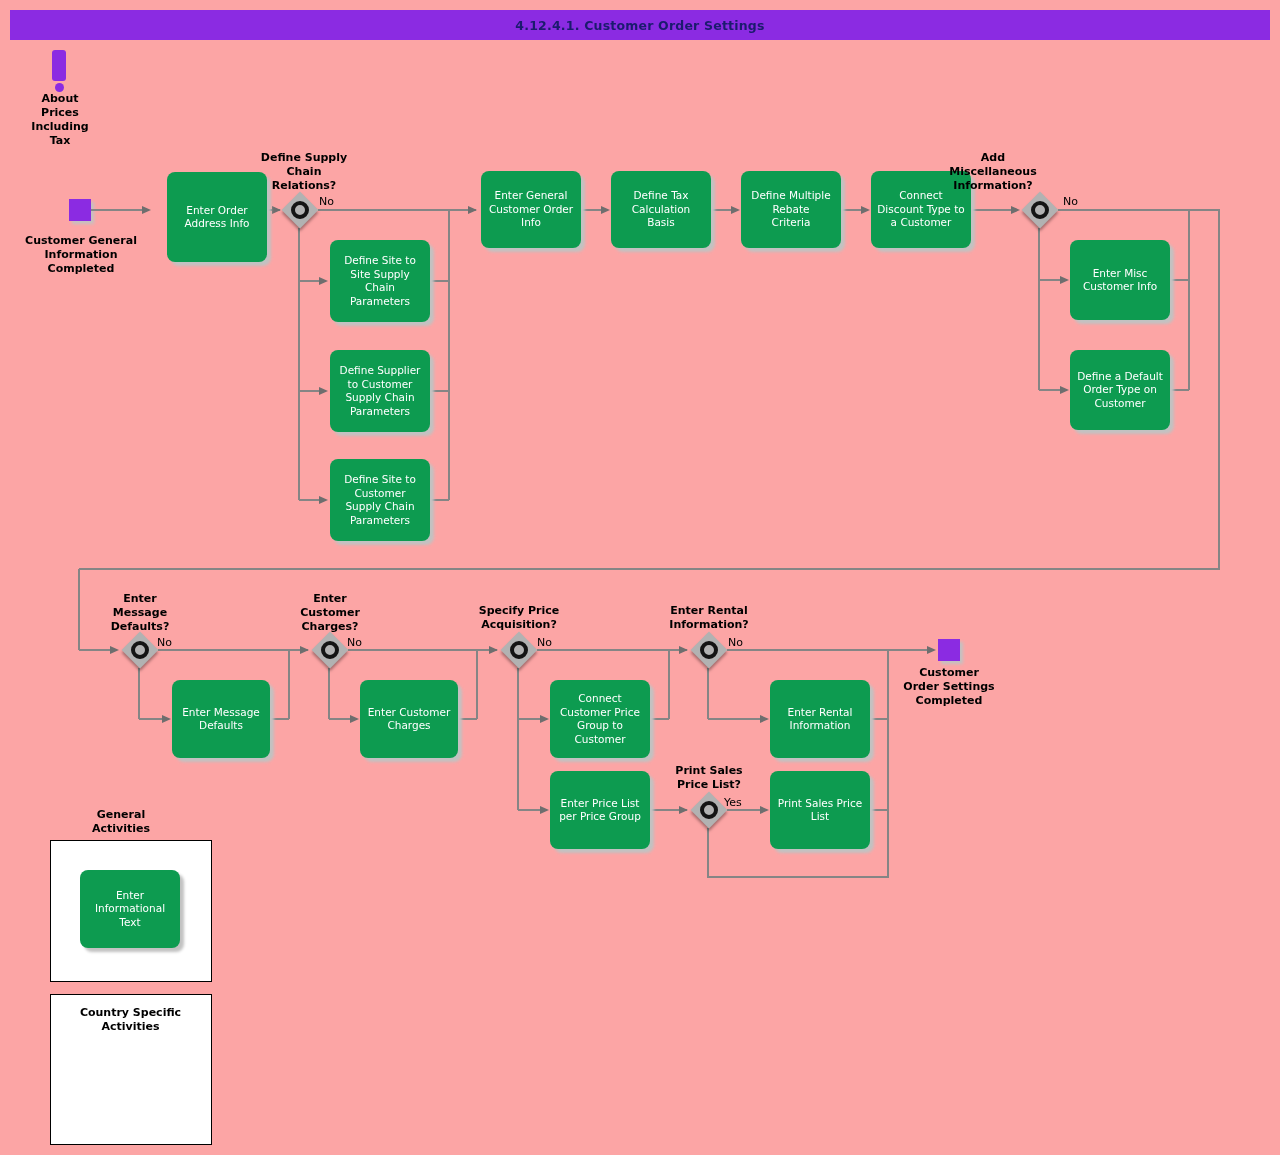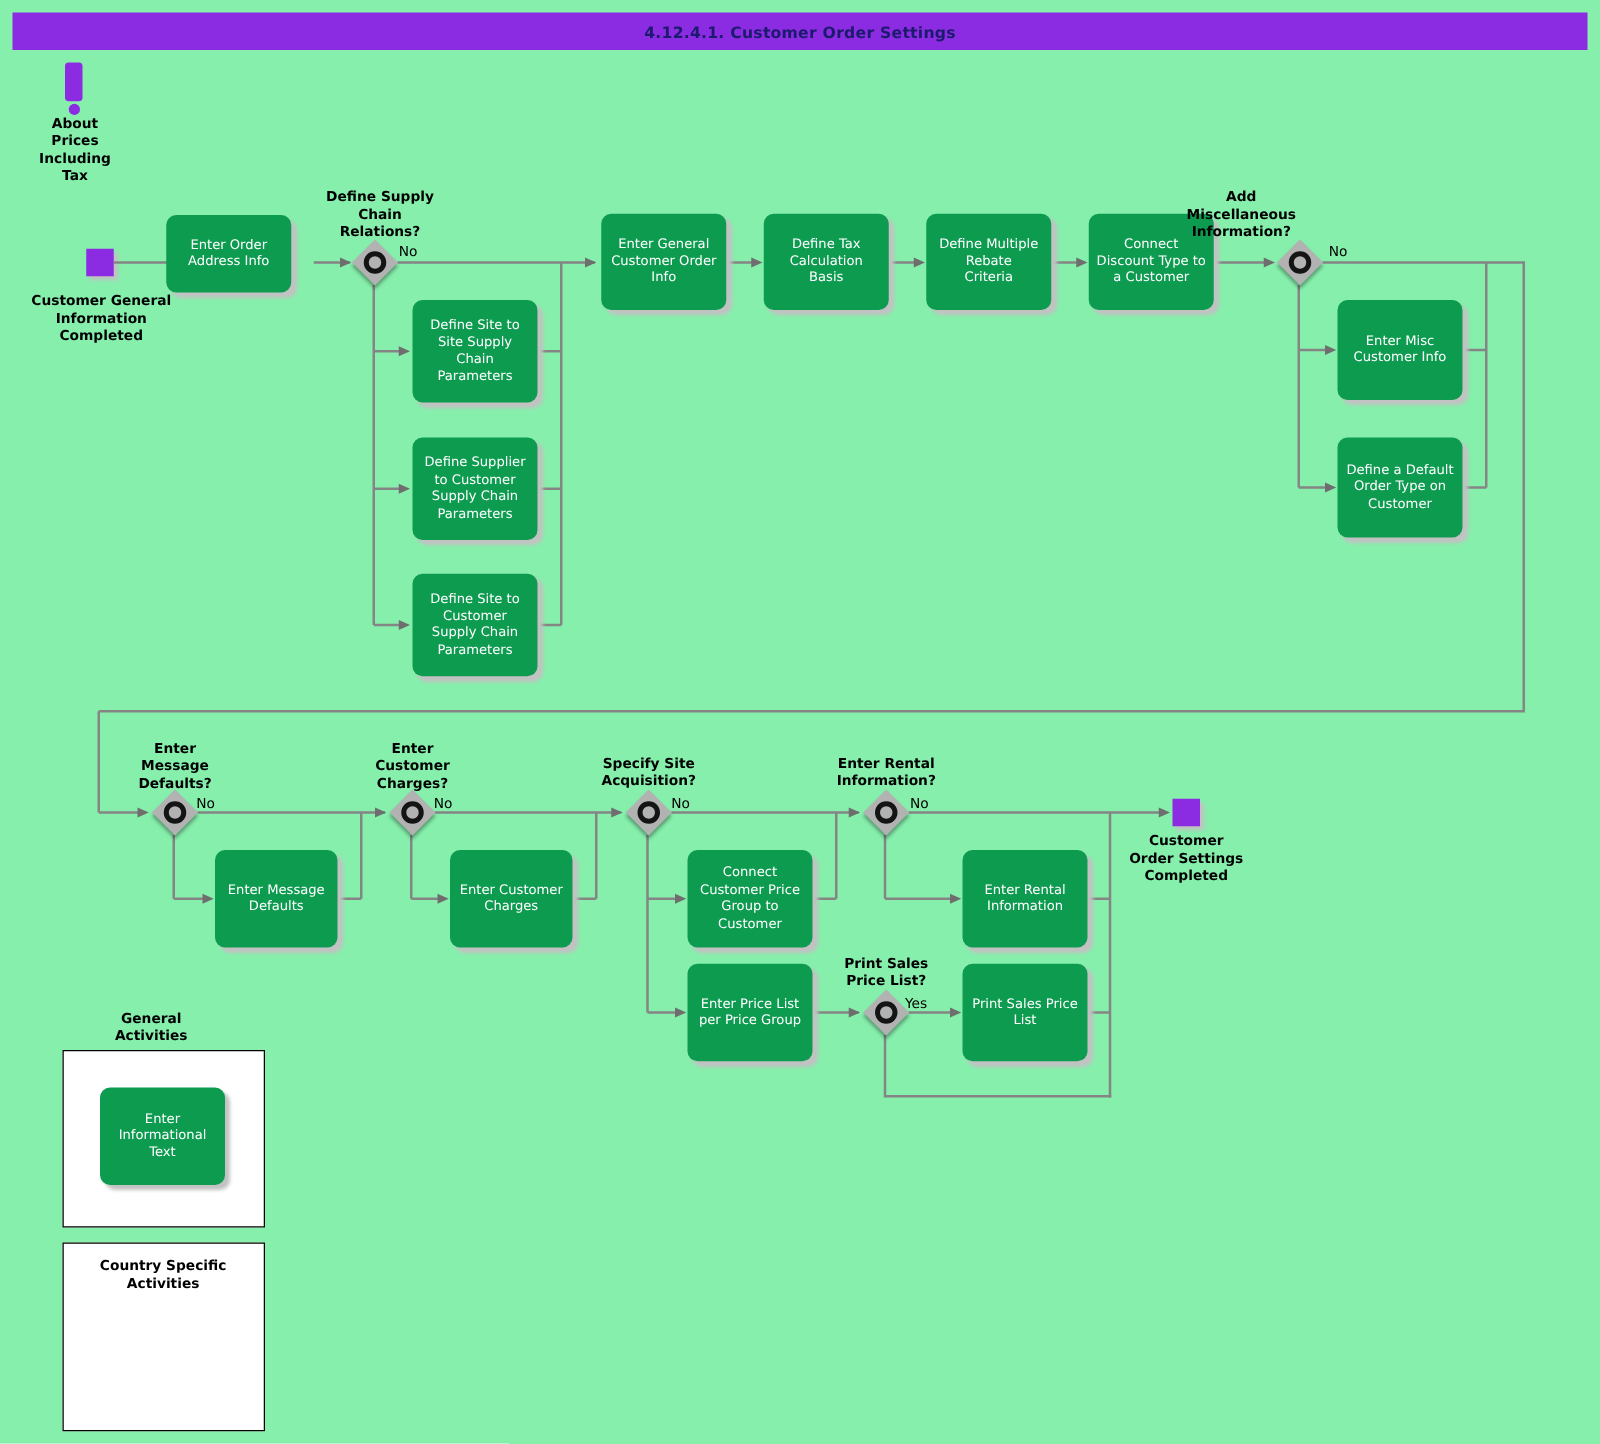--- a/index.html
+++ b/index.html
@@ -1,17 +1,17 @@
 <!DOCTYPE html>
 <html style="--accent: #8b2be2; --green: #0d9b50; --title-text: #1b1b6e;"><head>
 <meta charset="utf-8">
 <style>
   html,body{margin:0;padding:0;background:#fff;}
   .canvas{
-    position:relative;width:1280px;height:1155px;background:#86efac;overflow:hidden;
+    position:relative;width:1280px;height:1155px;background:#fca5a5;overflow:hidden;
     font-family:"DejaVu Sans","Liberation Sans",sans-serif;color:#000;
   }
   .titlebar{
     position:absolute;left:10px;top:10px;width:1260px;height:30px;
     background:var(--accent,#8b2be2);
     display:flex;align-items:center;justify-content:center;
   }
   .titlebar .title-text{
     color:var(--title-text,#1b1b6e);font-size:12.5px;font-weight:bold;letter-spacing:.2px;
   }
@@ -149,21 +149,21 @@
       <div class="vline" style="left: 887.25px; top: 650px; width: 1.5px; height: 228px;"></div>
       <div class="hline" style="left: 870px; top: 718.25px; width: 18px; height: 1.5px;"></div>
       <div class="hline" style="left: 870px; top: 809.25px; width: 18px; height: 1.5px;"></div>
       <div class="hline" style="left: 727px; top: 649.25px; width: 203px; height: 1.5px;"></div>
       <div class="arrow-r" style="left: 927px; top: 645.5px;"></div>
       <div class="vline" style="left: 707.25px; top: 668px; width: 1.5px; height: 51px;"></div>
       <div class="hline" style="left: 708px; top: 718.25px; width: 57px; height: 1.5px;"></div>
       <div class="arrow-r" style="left: 760px; top: 714.5px;"></div>
     </div>
 
-  <div class="task" style="left:133px;top:172px;width:100px;height:62px">Enter Order
+  <div class="task" style="left:167px;top:172px;width:100px;height:90px">Enter Order
 Address Info</div>
   <div class="task" style="left:330px;top:240px;width:100px;height:82px">Define Site to
 Site Supply
 Chain
 Parameters</div>
   <div class="task" style="left:330px;top:350px;width:100px;height:82px">Define Supplier
 to Customer
 Supply Chain
 Parameters</div>
   <div class="task" style="left:330px;top:459px;width:100px;height:82px">Define Site to
@@ -230,21 +230,21 @@
 Relations?</div>
   <div class="label" style="left:933px;top:151px;width:120px">Add
 Miscellaneous
 Information?</div>
   <div class="label" style="left:90px;top:592px;width:100px">Enter
 Message
 Defaults?</div>
   <div class="label" style="left:280px;top:592px;width:100px">Enter
 Customer
 Charges?</div>
-  <div class="label" style="left:459px;top:604px;width:120px">Specify Site
+  <div class="label" style="left:459px;top:604px;width:120px">Specify Price
 Acquisition?</div>
   <div class="label" style="left:649px;top:604px;width:120px">Enter Rental
 Information?</div>
   <div class="label" style="left:649px;top:764px;width:120px">Print Sales
 Price List?</div>
 
   <div class="branch-label" style="left:319px;top:195px">No</div>
   <div class="branch-label" style="left:1063px;top:195px">No</div>
   <div class="branch-label" style="left:157px;top:636px">No</div>
   <div class="branch-label" style="left:347px;top:636px">No</div>

